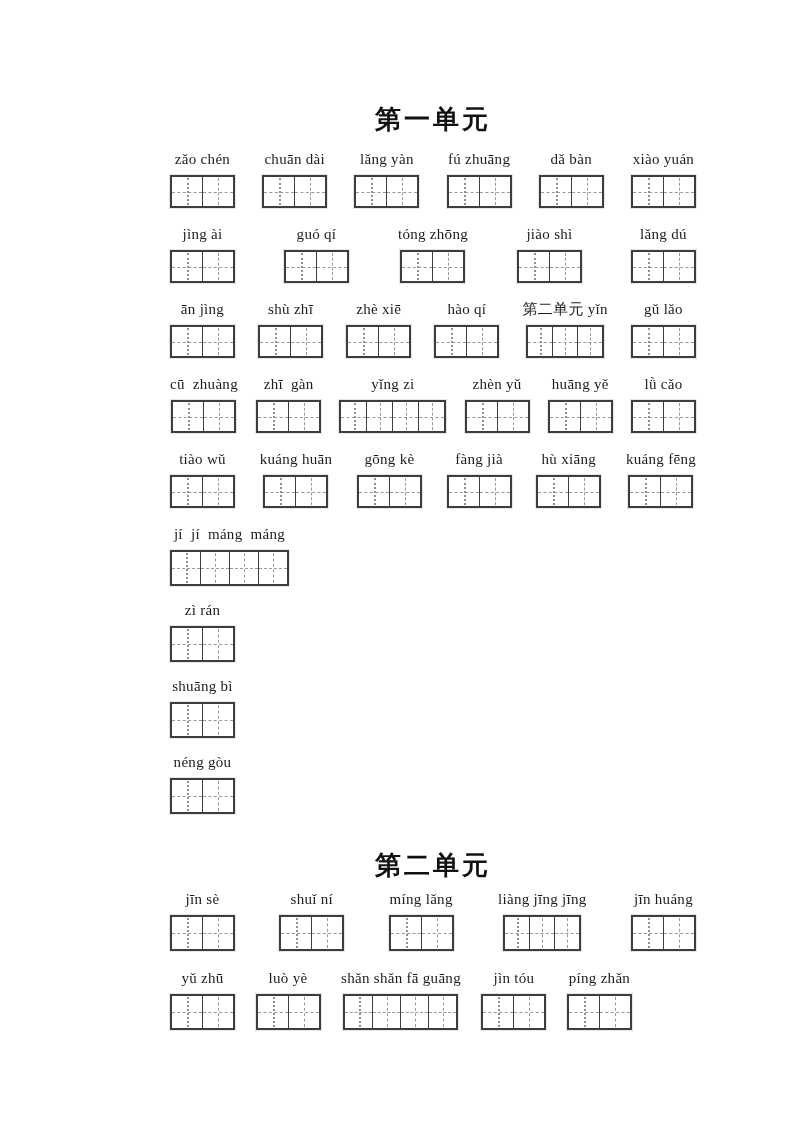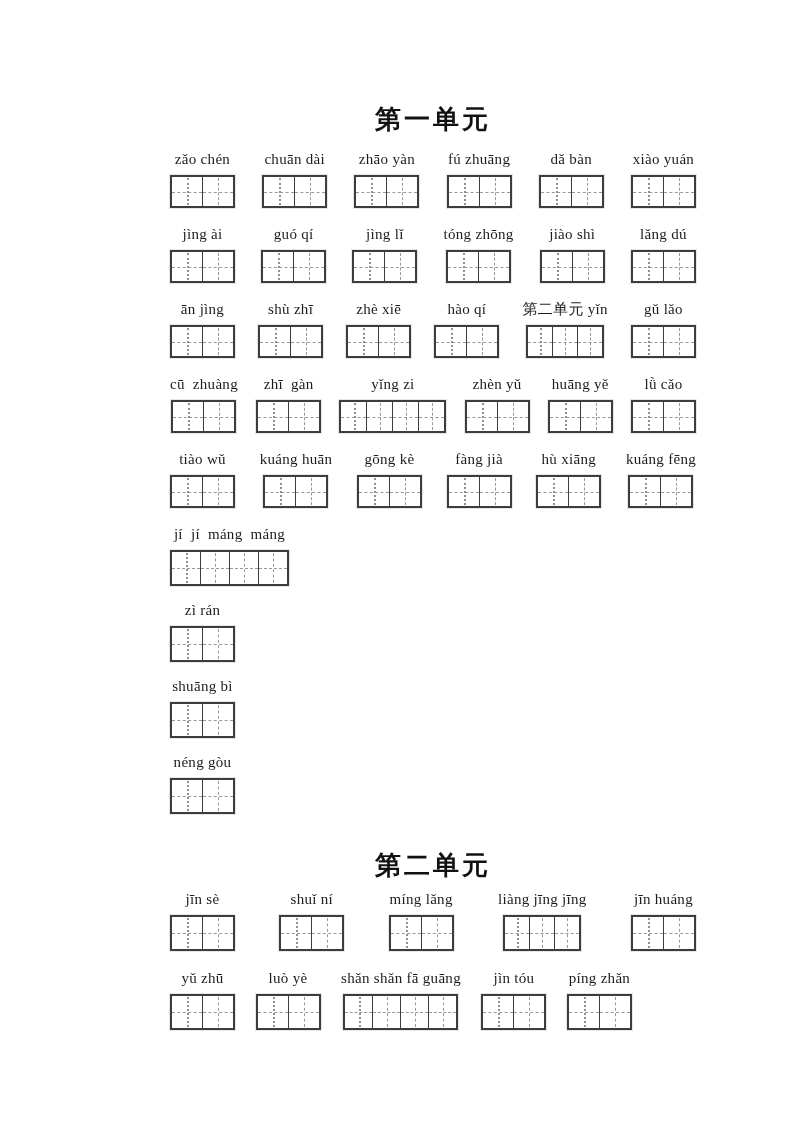--- a/index.html
+++ b/index.html
@@ -97,21 +97,21 @@
             </div>
           </div>
           <div class="group">
             <div class="pinyin">chuān dài</div>
             <div class="tian-box cells-2">
               <div class="cell"></div>
               <div class="cell"></div>
             </div>
           </div>
           <div class="group">
-            <div class="pinyin">zhāo yàn</div>
+            <div class="pinyin">lǎng yàn</div>
             <div class="tian-box cells-2">
               <div class="cell"></div>
               <div class="cell"></div>
             </div>
           </div>
           <div class="group">
             <div class="pinyin">fú zhuāng</div>
             <div class="tian-box cells-2">
               <div class="cell"></div>
               <div class="cell"></div>
@@ -135,27 +135,20 @@
         <div class="word-row row-1">
           <div class="group">
             <div class="pinyin">jìng ài</div>
             <div class="tian-box cells-2">
               <div class="cell"></div>
               <div class="cell"></div>
             </div>
           </div>
           <div class="group">
             <div class="pinyin">guó qí</div>
-            <div class="tian-box cells-2">
-              <div class="cell"></div>
-              <div class="cell"></div>
-            </div>
-          </div>
-          <div class="group">
-            <div class="pinyin">jìng lǐ</div>
             <div class="tian-box cells-2">
               <div class="cell"></div>
               <div class="cell"></div>
             </div>
           </div>
           <div class="group">
             <div class="pinyin">tóng zhōng</div>
             <div class="tian-box cells-2">
               <div class="cell"></div>
               <div class="cell"></div>

